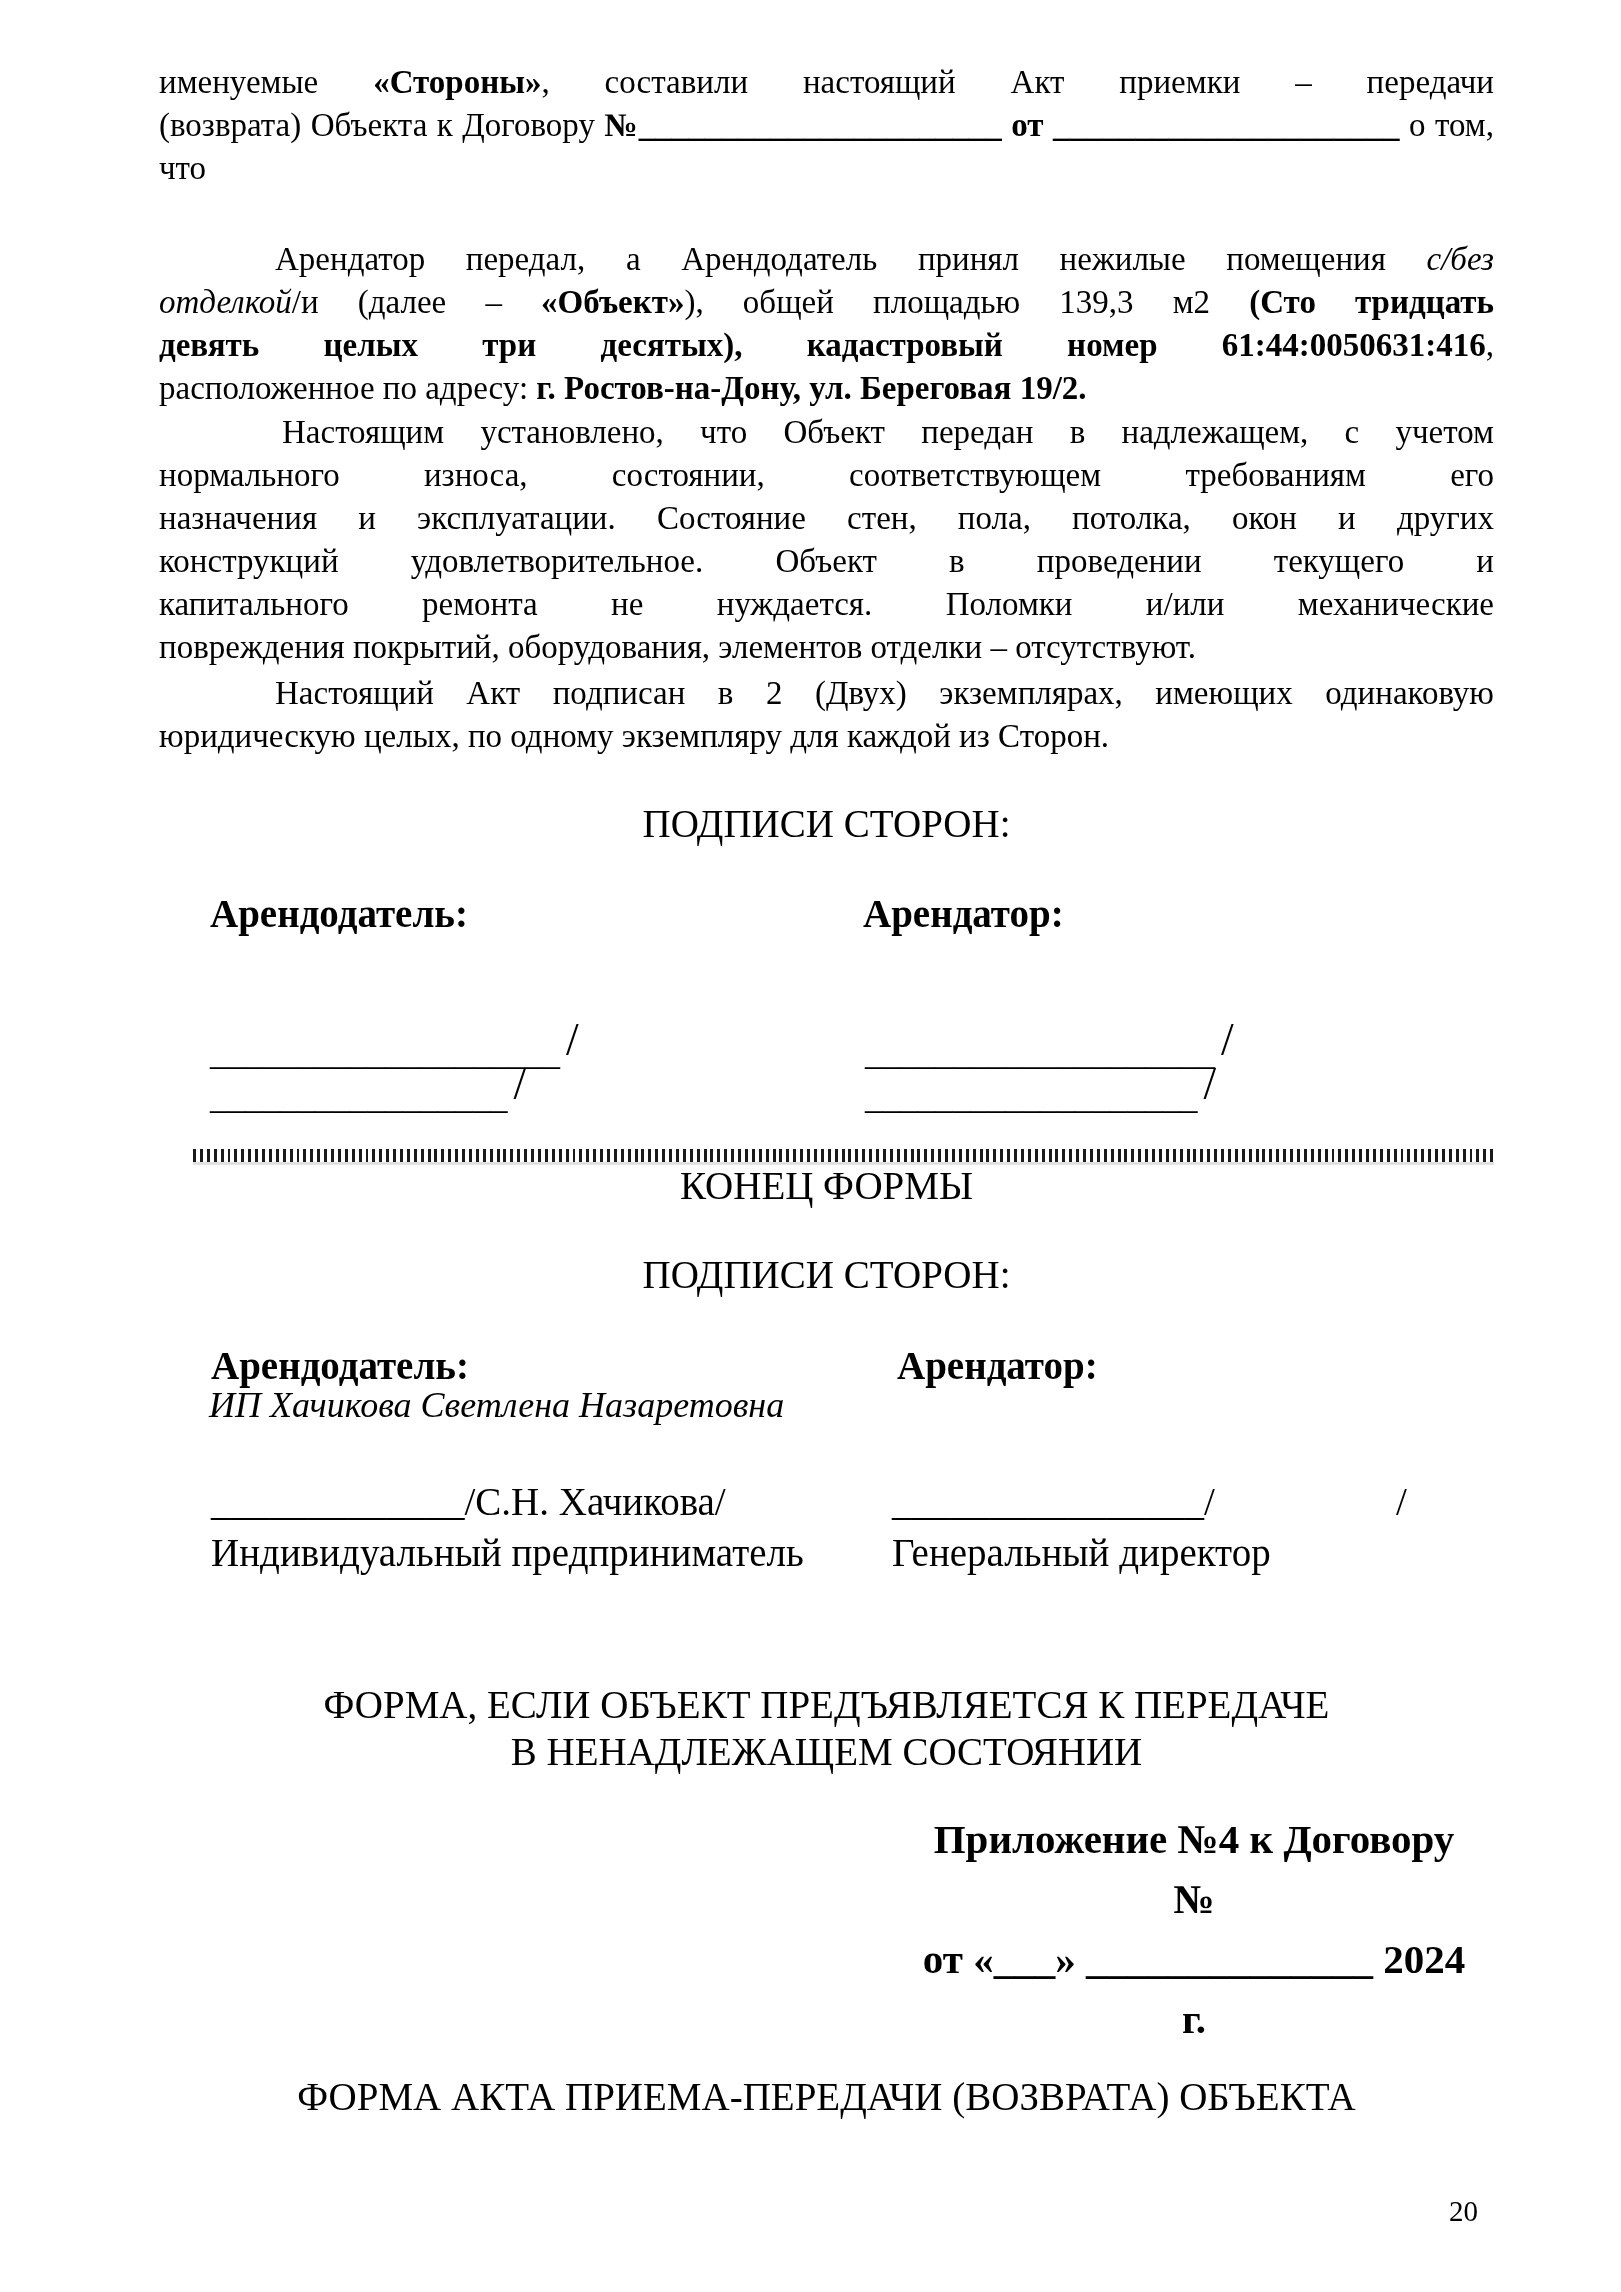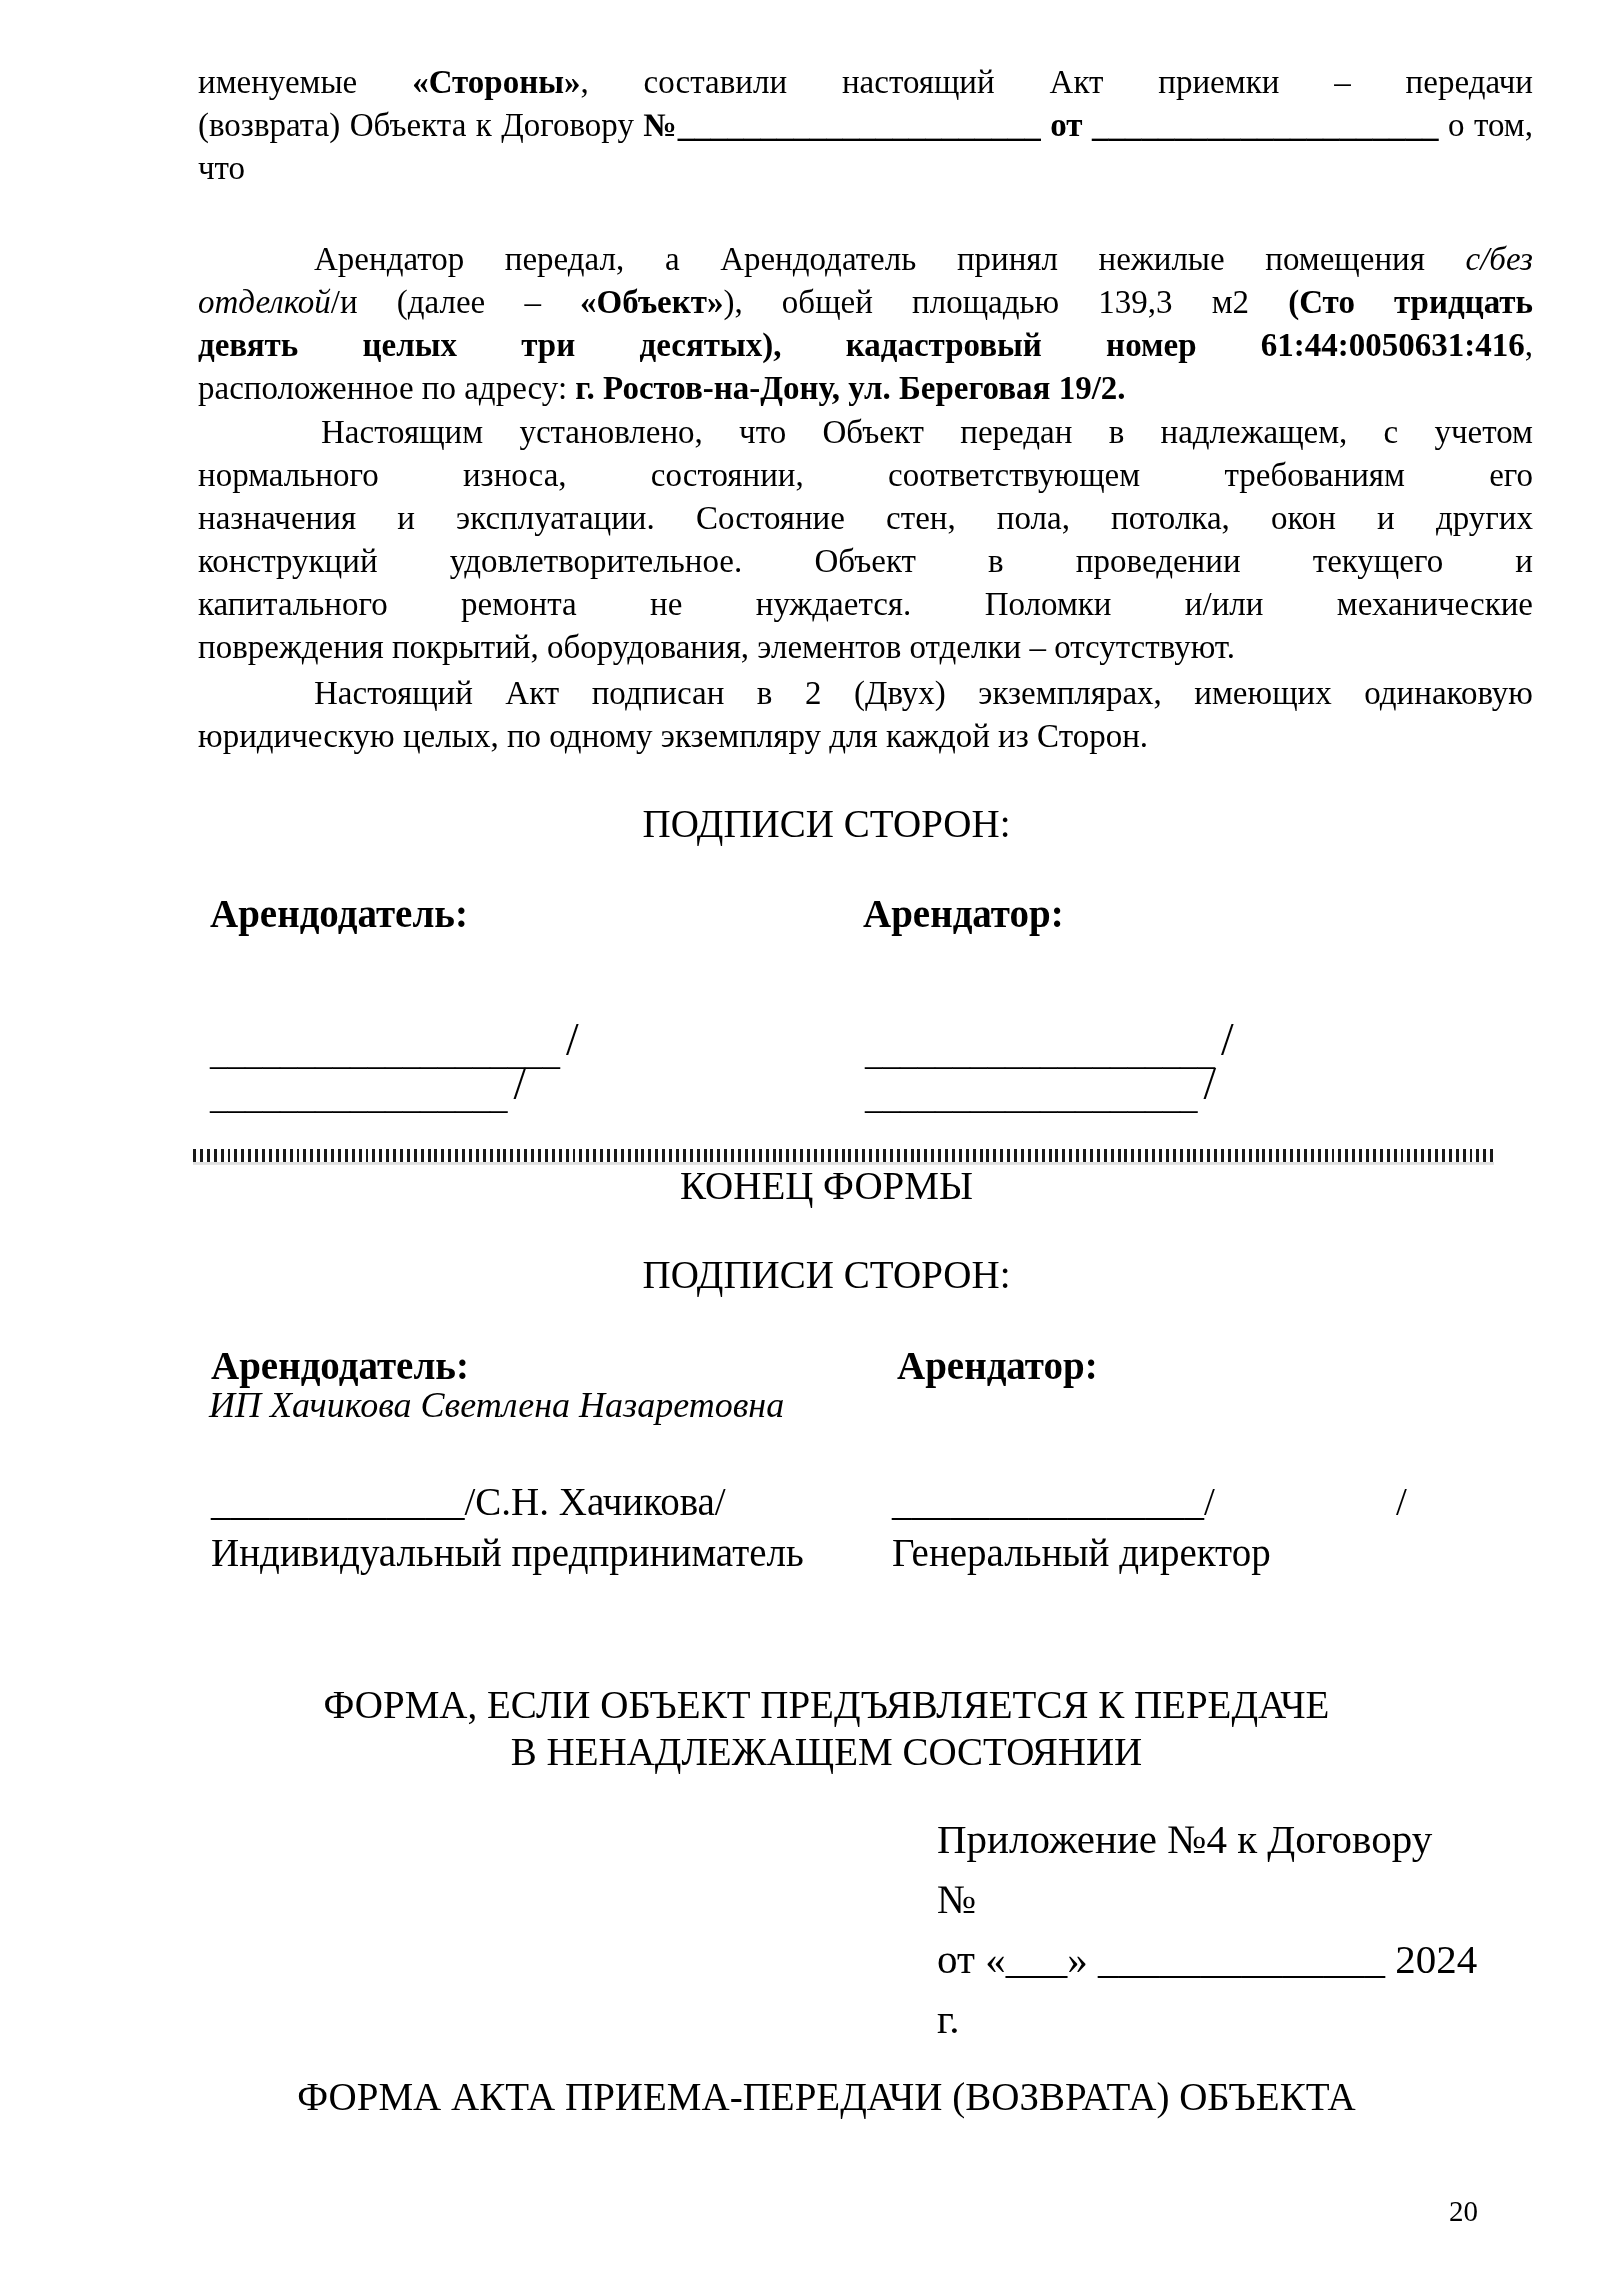--- a/index.html
+++ b/index.html
@@ -1,21 +1,21 @@
 <!DOCTYPE html>
 <html><head>
 <meta charset="utf-8">
 <style>
   html,body{margin:0;padding:0;background:#888;}
   .page{
     position:relative;width:1621px;height:2293px;background:#ffffff;
     font-family:"Liberation Serif","DejaVu Serif",serif;color:#000;
     margin:0 auto;overflow:hidden;
   }
-  .para{position:absolute;left:159px;width:1335px;font-size:33px;line-height:43px;margin-left:39px;}
+  .para{position:absolute;left:159px;width:1335px;font-size:33px;line-height:43px;}
   .ln{white-space:normal;}
   .just{text-align:justify;text-align-last:justify;}
   .ind{text-indent:116px;}
   .ind2{text-indent:123px;}
   .b{font-weight:bold;}
   .i{font-style:italic;}
   .h{position:absolute;left:159px;width:1335px;text-align:center;font-weight:normal;
      font-size:39px;line-height:47px;}
   .abs{position:absolute;}
   .label{font-weight:bold;font-size:39px;line-height:47px;}
@@ -23,22 +23,22 @@
   .sigrow1{font-size:35px;line-height:43px;}
   .sigrow2{font-size:39px;line-height:43px;}
   .role{font-size:39px;line-height:43px;}
   .slash{display:inline-block;position:relative;top:-8.8px;font-size:1.3em;margin-left:5.9px;}
   .slash2{display:inline-block;}
   .divider{
     position:absolute;left:193px;top:1149px;width:1301px;height:12.7px;
     background:repeating-linear-gradient(90deg,#1a1a1a 0 2.9px,transparent 2.9px 6.9px);
     box-shadow:0 2.9px 0 rgba(0,0,0,0.12);
   }
-  .appendix{position:absolute;left:937px;top:1809px;width:608px;
-    font-weight:normal;font-size:41px;line-height:60px;text-align:left;}
+  .appendix{position:absolute;left:890px;top:1809px;width:608px;
+    font-weight:bold;font-size:41px;line-height:60px;text-align:center;}
   .pagenum{position:absolute;left:1449px;top:2194px;font-size:29px;line-height:35px;}
 </style>
 </head>
 <body>
 
 <div class="page">
 
   <div class="para" style="top:61px">
     <div class="ln just"><span>именуемые </span><span class="b">«Стороны»</span><span>, составили настоящий Акт приемки – передачи</span></div>
     <div class="ln just"><span>(возврата) Объекта к Договору </span><span class="b">№______________________ от _____________________</span><span> о том,</span></div>

